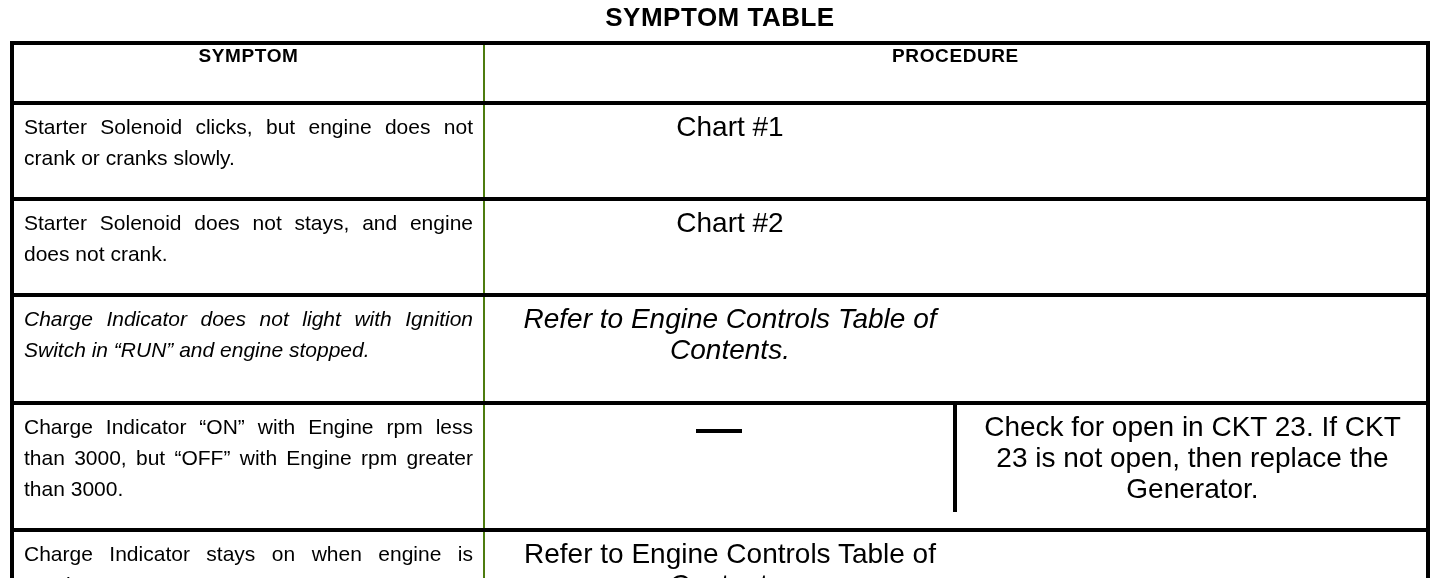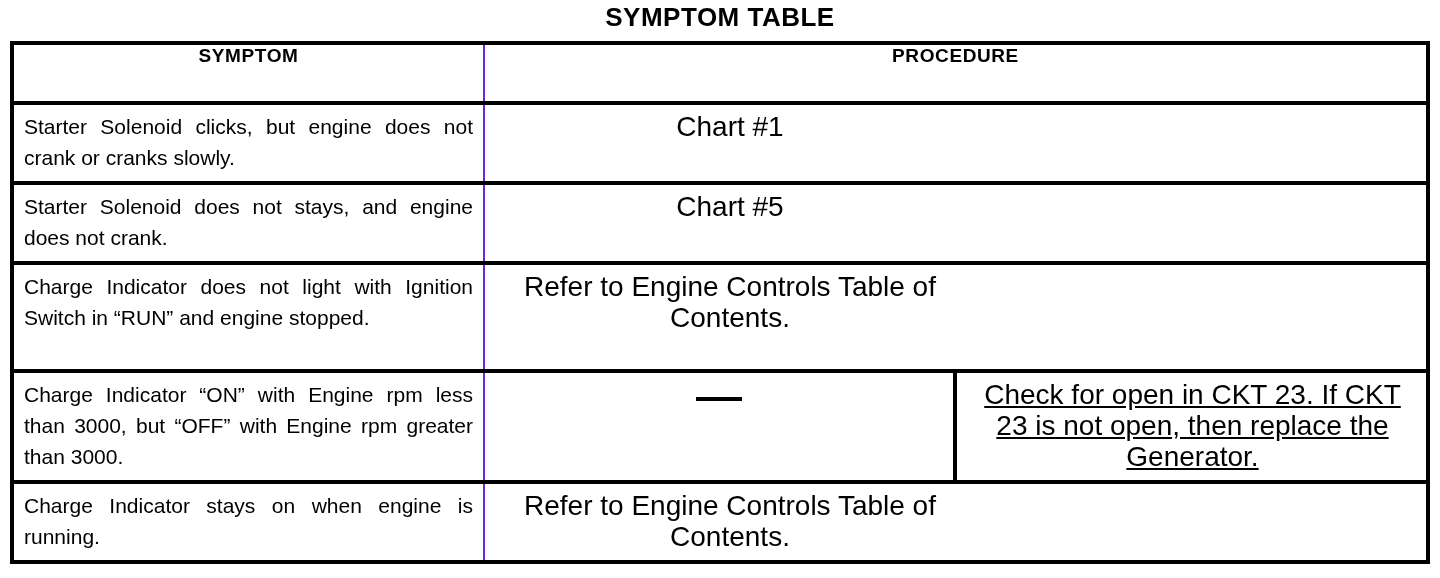--- a/index.html
+++ b/index.html
@@ -43,21 +43,21 @@
 
   table.symptom-table {
     border-collapse: collapse;
     table-layout: fixed;
     width: 1420px;
     background: #ffffff;
   }
 
   table.symptom-table td,
   table.symptom-table th {
-    border: 2px solid #6d28d9;
+    border: 2px solid #4d7c0f;
     padding: 0;
     vertical-align: top;
     background: #ffffff;
   }
 
   
   table.symptom-table {
     border: 4px solid #000000;
   }
 
@@ -72,21 +72,21 @@
     font-weight: bold;
     letter-spacing: 0.6px;
     border-bottom: 5px solid #000000;
   }
 
   tr.body-row > td {
     border-top: 4px solid #000000;
   }
 
   .cell-pad {
-    padding: 6px 10px 8px 10px;
+    padding: 6px 10px 24px 10px;
   }
 
   .sym-text {
     font-size: 21px;
     line-height: 31px;
     text-align: justify;
     text-align-last: left;
     -moz-text-align-last: left;
     hyphens: none;
   }
@@ -115,35 +115,34 @@
     display: flex;
     align-items: flex-start;
     justify-content: center;
     padding-top: 12px;
     box-sizing: border-box;
   }
   .split-right {
     flex: 1 1 auto;
     padding: 6px 14px 8px 16px;
     box-sizing: border-box;
-    text-decoration: underline;
   }
   .dash-mark {
     display: inline-block;
     width: 46px;
     height: 4px;
     background: #000000;
     margin-top: 12px;
   }
 
   td.no-pad { padding: 0; }
 
   .h-row2 { height: 78px; }
   .h-row3 { height: 78px; }
-  .h-row4 { height: 108px; }
+  .h-row4 { height: 108px; font-style: italic; }
   .h-row5 { height: 108px; }
   .h-row6 { height: 78px; }
 </style>
 </head>
 <body>
 
 <div class="page">
 
   <div class="doc-title">SYMPTOM TABLE</div>
 
@@ -177,21 +176,21 @@
         </tr>
 
         <tr class="body-row h-row3">
           <td>
             <div class="cell-pad">
               <div class="sym-text">Starter Solenoid does not stays, and engine does not crank.</div>
             </div>
           </td>
           <td>
             <div class="cell-pad">
-              <div class="proc-center proc-refer">Chart #5</div>
+              <div class="proc-center proc-refer">Chart #2</div>
             </div>
           </td>
         </tr>
 
         <tr class="body-row h-row4">
           <td>
             <div class="cell-pad">
               <div class="sym-text">Charge Indicator does not light with Ignition Switch in “RUN” and engine stopped.</div>
             </div>
           </td>

